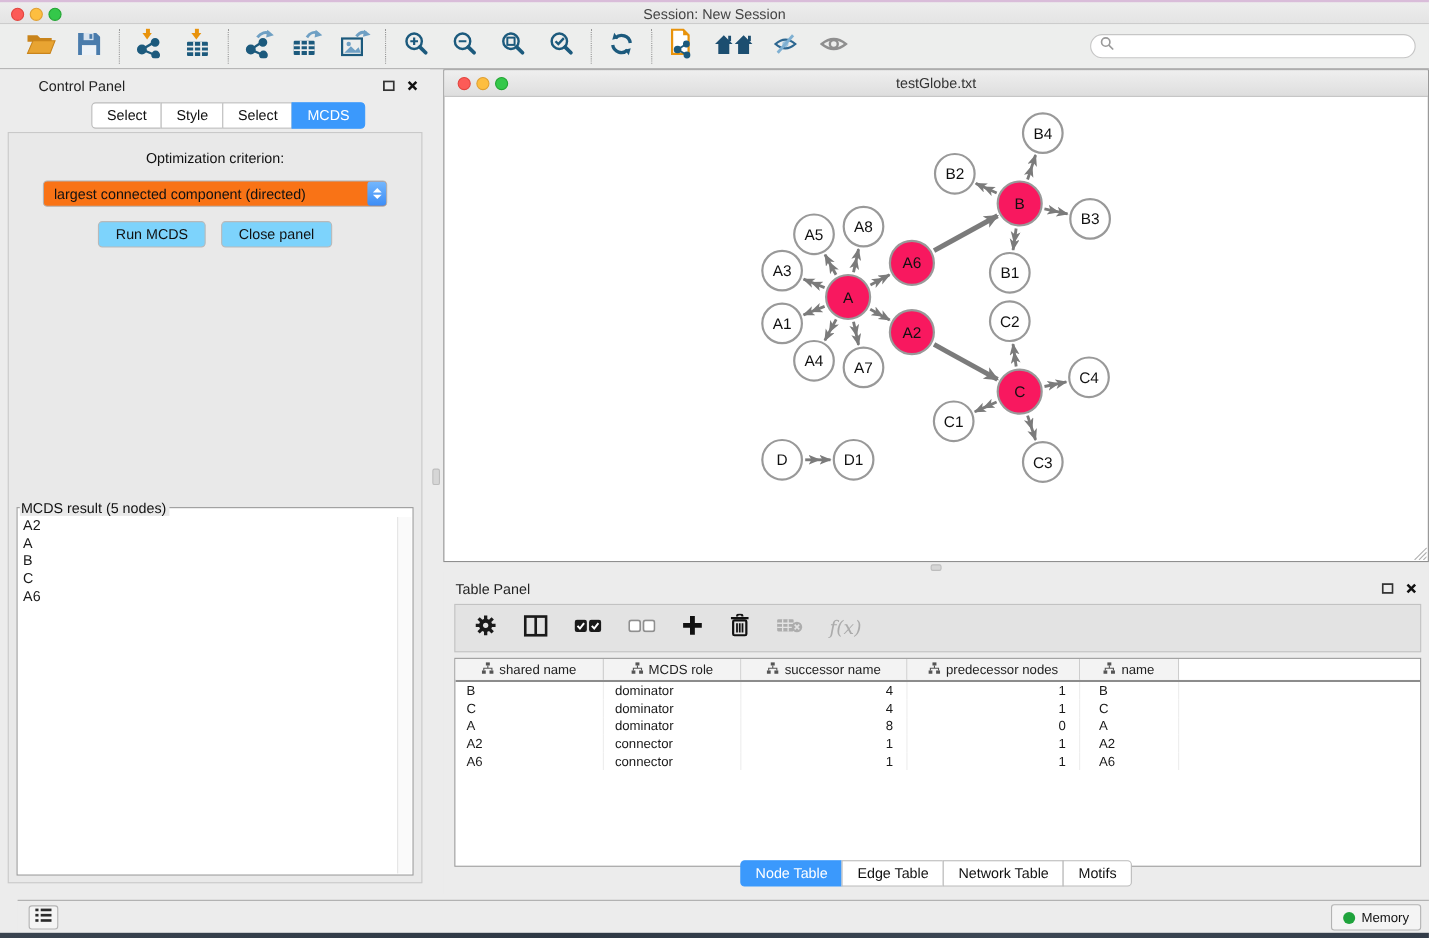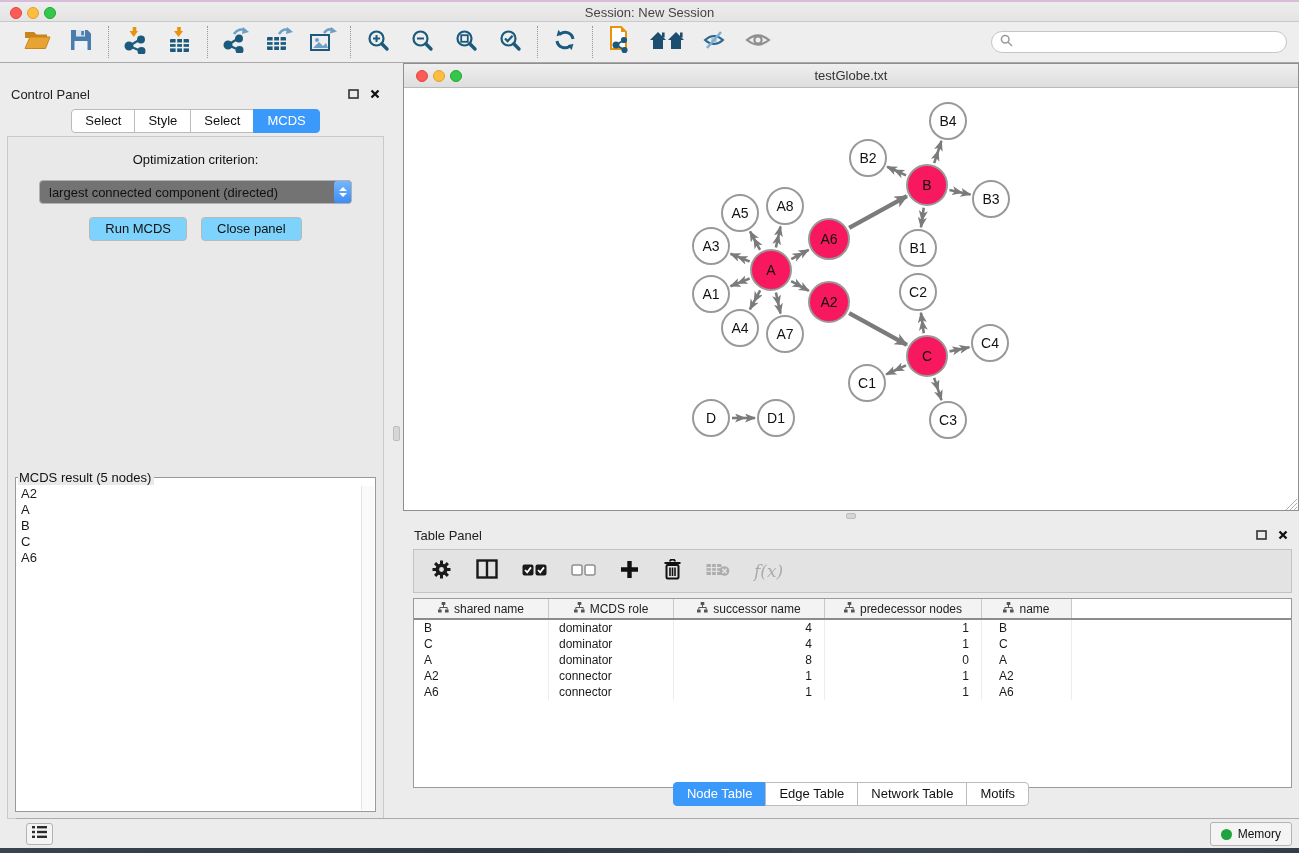--- a/index.html
+++ b/index.html
@@ -24,35 +24,35 @@
     display:flex; align-items:center; padding:0 10px; }
   .tb-group { display:flex; align-items:center; gap:12px; padding:0 11px; }
   .tb-sep { width:0; height:32px; border-left:1px dotted #979797; }
   .tb-btn { width:32px; height:32px; display:flex; align-items:center; justify-content:center; }
   .search-box { margin-left:auto; margin-right:2px; width:296px; height:22px;
     background:#fff; border:1px solid #C6C6C6; border-radius:12px;
     display:flex; align-items:center; padding:0 8px; gap:5px; }
   .search-box input { border:none; outline:none; flex:1; font-size:12px;
     font-family:"Liberation Sans",sans-serif; background:transparent; }
   
-  .control-panel { position:absolute; left:0; top:79px; width:391px; height:750px;
-    background:#ECECEC; }
+  .control-panel { position:absolute; left:0; top:63px; width:391px; height:750px;
+    background:#ECECEC;padding-left:24px; }
   .panel-titlebar { height:30px; display:flex; align-items:center; padding:0 11px;
     font-size:13px; color:#222; }
   .win-icons { margin-left:auto; display:flex; gap:11px; align-items:center; }
   .cp-tabs { display:flex; justify-content:center; }
   .seg-tab { font-size:13px; padding:3px 13px 4px; background:#FFFFFF;
     border:1px solid #BBBBBB; margin-left:-1px; color:#111; cursor:default; }
   .seg-tab.first { border-radius:4px 0 0 4px; margin-left:0; }
   .seg-tab.last { border-radius:0 4px 4px 0; }
   .seg-tab.active { background:#3B99FC; border-color:#3B99FC; color:#fff; }
   .cp-content { position:absolute; top:57px; left:7px; right:7px; bottom:10px;
     background:#E9E9E9; border:1px solid #C9C9C9; }
   .opt-label { text-align:center; margin-top:15px; font-size:13px; color:#111; }
-  .cp-select { margin:13px auto 0; width:313px; height:24px; background:#737373;
+  .cp-select { margin:13px auto 0; width:313px; height:24px; background:#f97316;
     border:1px solid #B2B2B2; border-radius:4px; display:flex; align-items:center; }
   .cp-select-text { flex:1; font-size:13px; padding-left:9px; color:#111; }
   .stepper { width:17px; height:22px; margin-right:0px;
     background:linear-gradient(#74B7FD,#3D8DF6); border-radius:3px;
     display:flex; flex-direction:column; align-items:center; justify-content:center; gap:2px; }
   .tri-up { width:0; height:0; border-left:4px solid transparent; border-right:4px solid transparent;
     border-bottom:4px solid #fff; }
   .tri-down { width:0; height:0; border-left:4px solid transparent; border-right:4px solid transparent;
     border-top:4px solid #fff; }
   .cp-buttons { display:flex; justify-content:center; gap:14px; margin-top:13px; }

